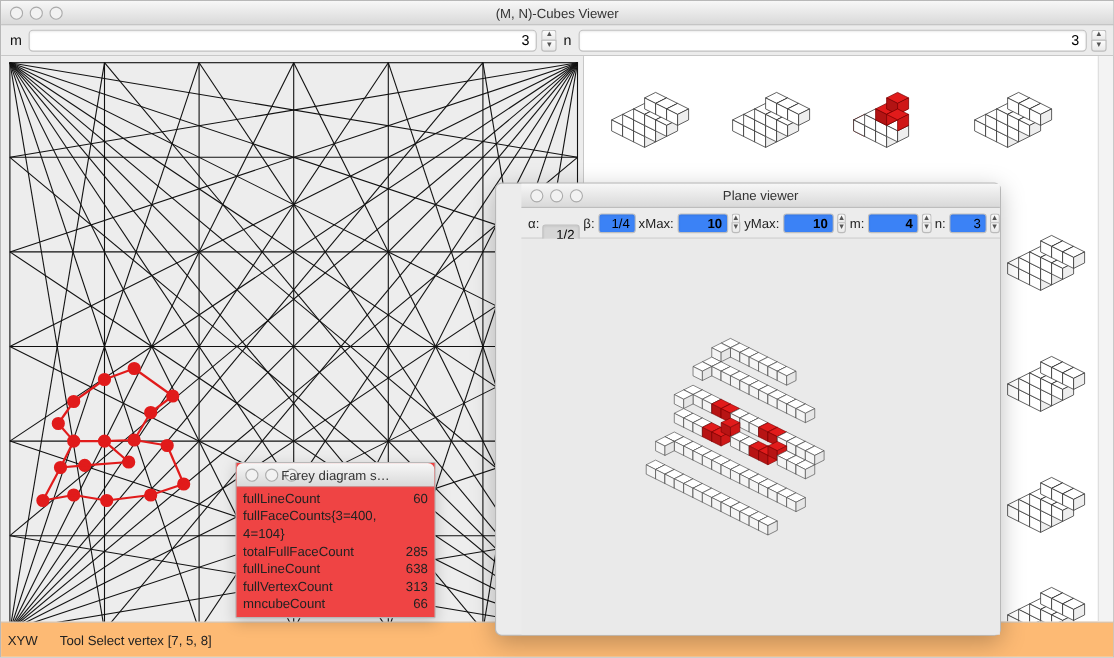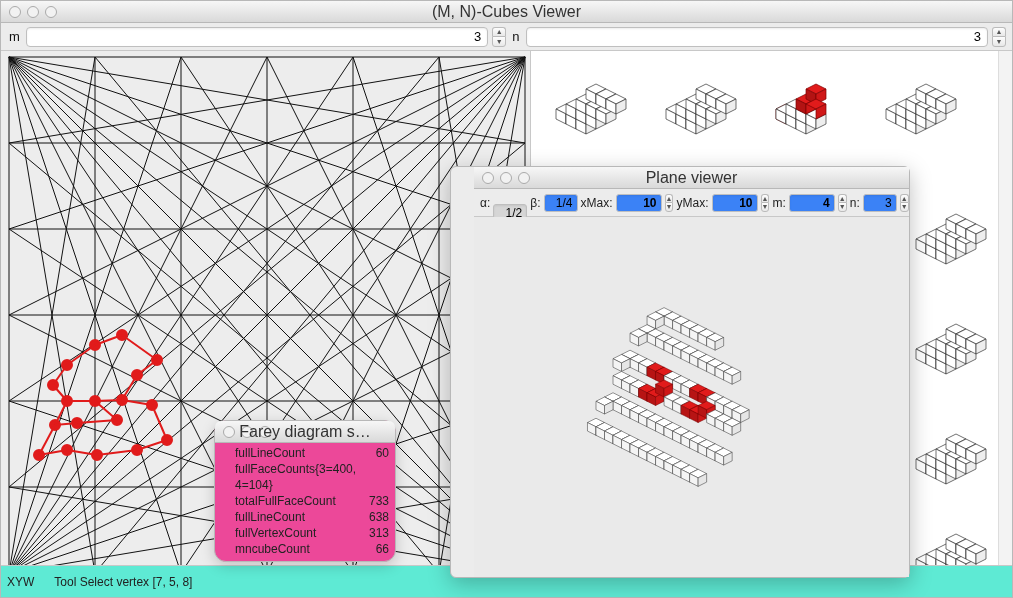--- a/index.html
+++ b/index.html
@@ -31,21 +31,21 @@
     display: flex; gap: 6px; padding-left: 8px;
   }
   .tl-btn {
     width: 12px; height: 12px; border-radius: 50%;
     border: 1px solid #aaa;
     background: #f2f2f2;
   }
   .winlabel {
     position: absolute; left: 0; right: 0;
     text-align: center;
-    font-size: 16px;
+    font-size: 12px;
     color: #333;
     pointer-events: none;
   }
   
   .toolbar {
     height: 28px;
     background: #ececec;
     border-bottom: 1px solid #c8c8c8;
     display: flex; align-items: center;
     gap: 4px;
@@ -98,37 +98,37 @@
     position: absolute; right: 0; top: 0; bottom: 0;
     width: 14px;
     background: #f3f3f3;
     border-left: 1px solid #ddd;
   }
   .farey-svg { position: absolute; left: 6px; top: 4px; }
   
   .gallery { position: absolute; top: 18px; left: 20px; right: 24px; bottom: 0; }
   
   .status {
-    height: 32px; background: #5eead4;
+    height: 32px; background: #fdba74;
     border-top: 1px solid #c8c8c8;
     display: flex; align-items: center;
     font-size: 12px; color: #222;
     padding: 0 6px; gap: 20px;
   }
   
   .popup {
     position: absolute;
-    background: #ec4899;
+    background: #ef4444;
     border: 1px solid #b8b8b8;
-    border-radius: 12px;
+    border-radius: 1px;
     box-shadow: 0 4px 14px rgba(0,0,0,.18);
   }
   .popup .titlebar { border-radius: 6px 6px 0 0; }
   .stats-body {
-    padding: 2px 6px 4px 20px;
+    padding: 2px 6px 4px 6px;
     font-size: 12px;
   }
   .stat-row { display: flex; justify-content: space-between; gap: 10px; line-height: 16px; }
   
   .plane-window {
     position: absolute;
     width: 460px;
     background: #ececec;
     border: 1px solid #b8b8b8;
     border-radius: 6px;
@@ -393,21 +393,21 @@
     <div class="stat-row">
         <span>fullLineCount</span>
         <span>60</span>
       </div>
     <div class="stat-row">
         <span>fullFaceCounts{3=400, 4=104}</span>
         <span></span>
       </div>
     <div class="stat-row">
         <span>totalFullFaceCount</span>
-        <span>733</span>
+        <span>285</span>
       </div>
     <div class="stat-row">
         <span>fullLineCount</span>
         <span>638</span>
       </div>
     <div class="stat-row">
         <span>fullVertexCount</span>
         <span>313</span>
       </div>
     <div class="stat-row">

